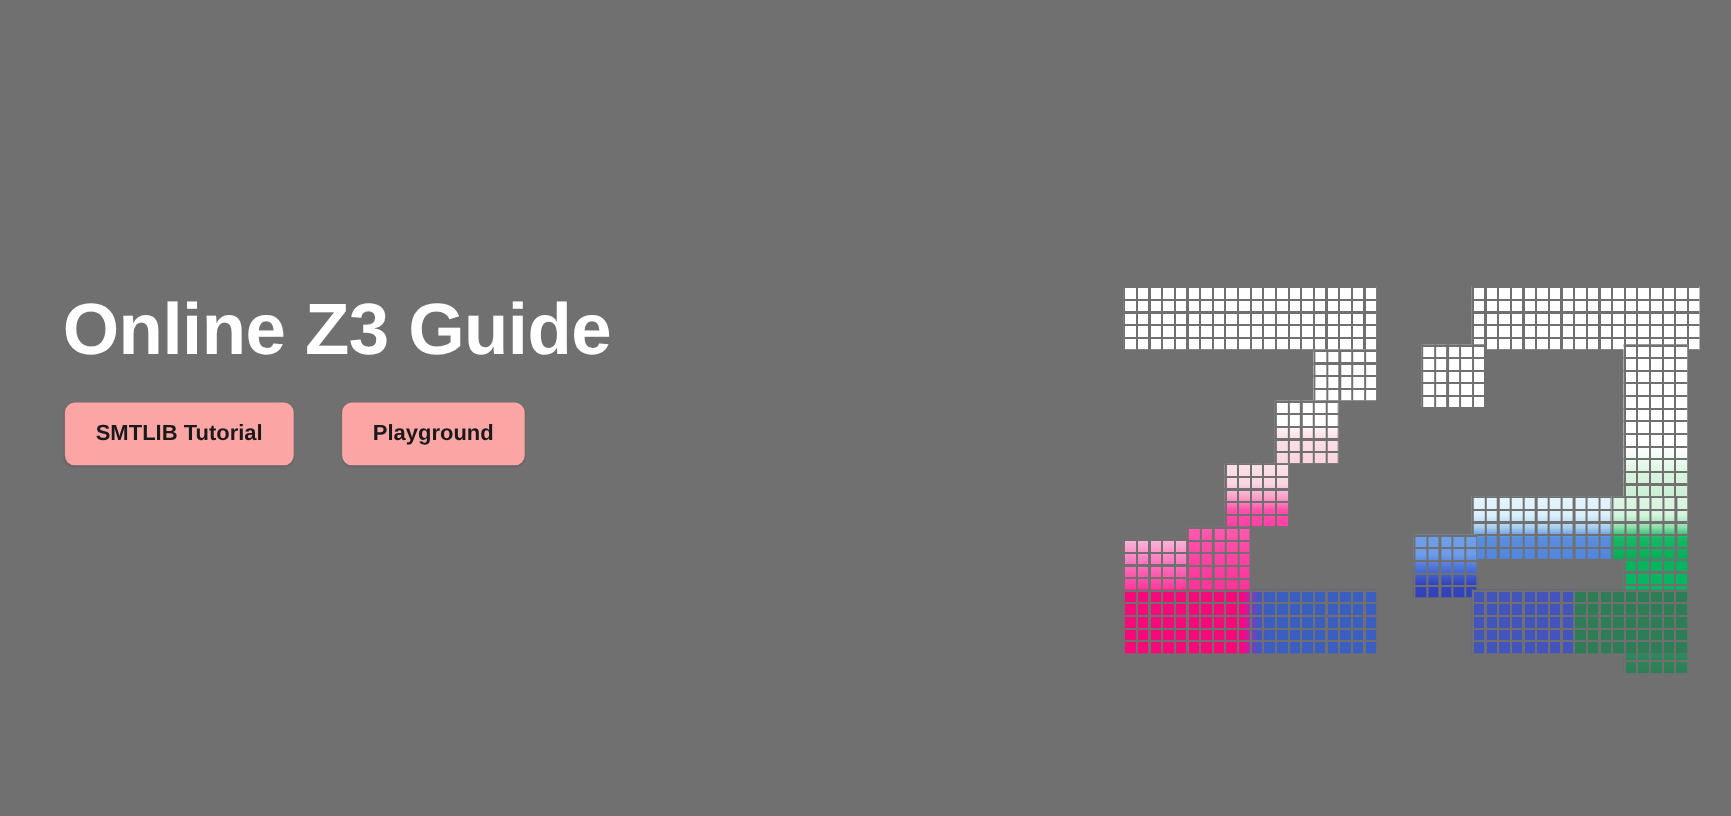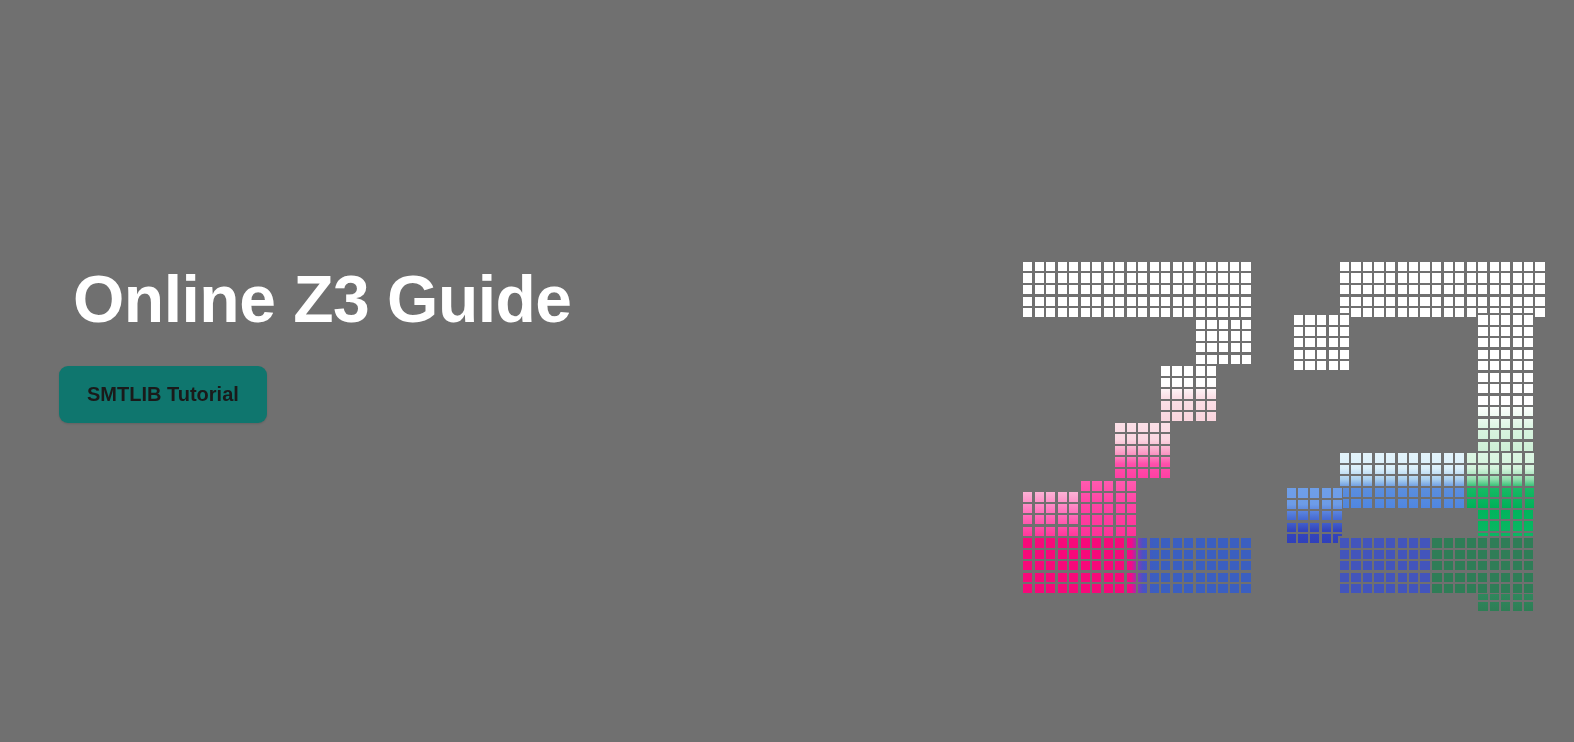--- a/index.html
+++ b/index.html
@@ -19,30 +19,29 @@
   }
   #page-title {
     position:absolute;
     left:57px; top:263px;
     font-size:66px;
     font-weight:bold;
     color:#ffffff;
     letter-spacing:-0.5px;
     line-height:1.1;
     white-space:nowrap;
-    margin-left:16px;
   }
   #nav-buttons {
     position:absolute;
     left:59px; top:366px;
     display:flex;
     align-items:flex-start;
   }
   .nav-button {
-    background:#0f766e;
+    background:#fca5a5;
     color:#1a1a1a;
     border:none;
     border-radius:9px;
     font-family:"Liberation Sans", sans-serif;
     font-size:20px;
     font-weight:bold;
     height:57px;
     padding:0 28px;
     margin-right:44px;
     cursor:pointer;
@@ -81,20 +80,21 @@
 </style>
 </head>
 <body>
 
 <div id="hero">
 
   <h1 id="page-title">Online Z3 Guide</h1>
 
   <div id="nav-buttons">
     <button class="nav-button">SMTLIB Tutorial</button>
+    <button class="nav-button">Playground</button>
   </div>
 
   <div id="logo">
 
     <div class="blk" style="left:5px; top:5px; width:230px; height:57.5px; background:#ffffff;"></div>
 
     <div class="blk" style="left:177.5px; top:62.5px; width:57.5px; height:46px; background:#ffffff;"></div>
 
     <div class="blk" style="left:143px; top:108.5px; width:57.5px; height:57.5px;
                 background:linear-gradient(to bottom, #ffffff 0%, #ffffff 36%, #fbe0e7 58%, #f9d5de 100%);"></div>

